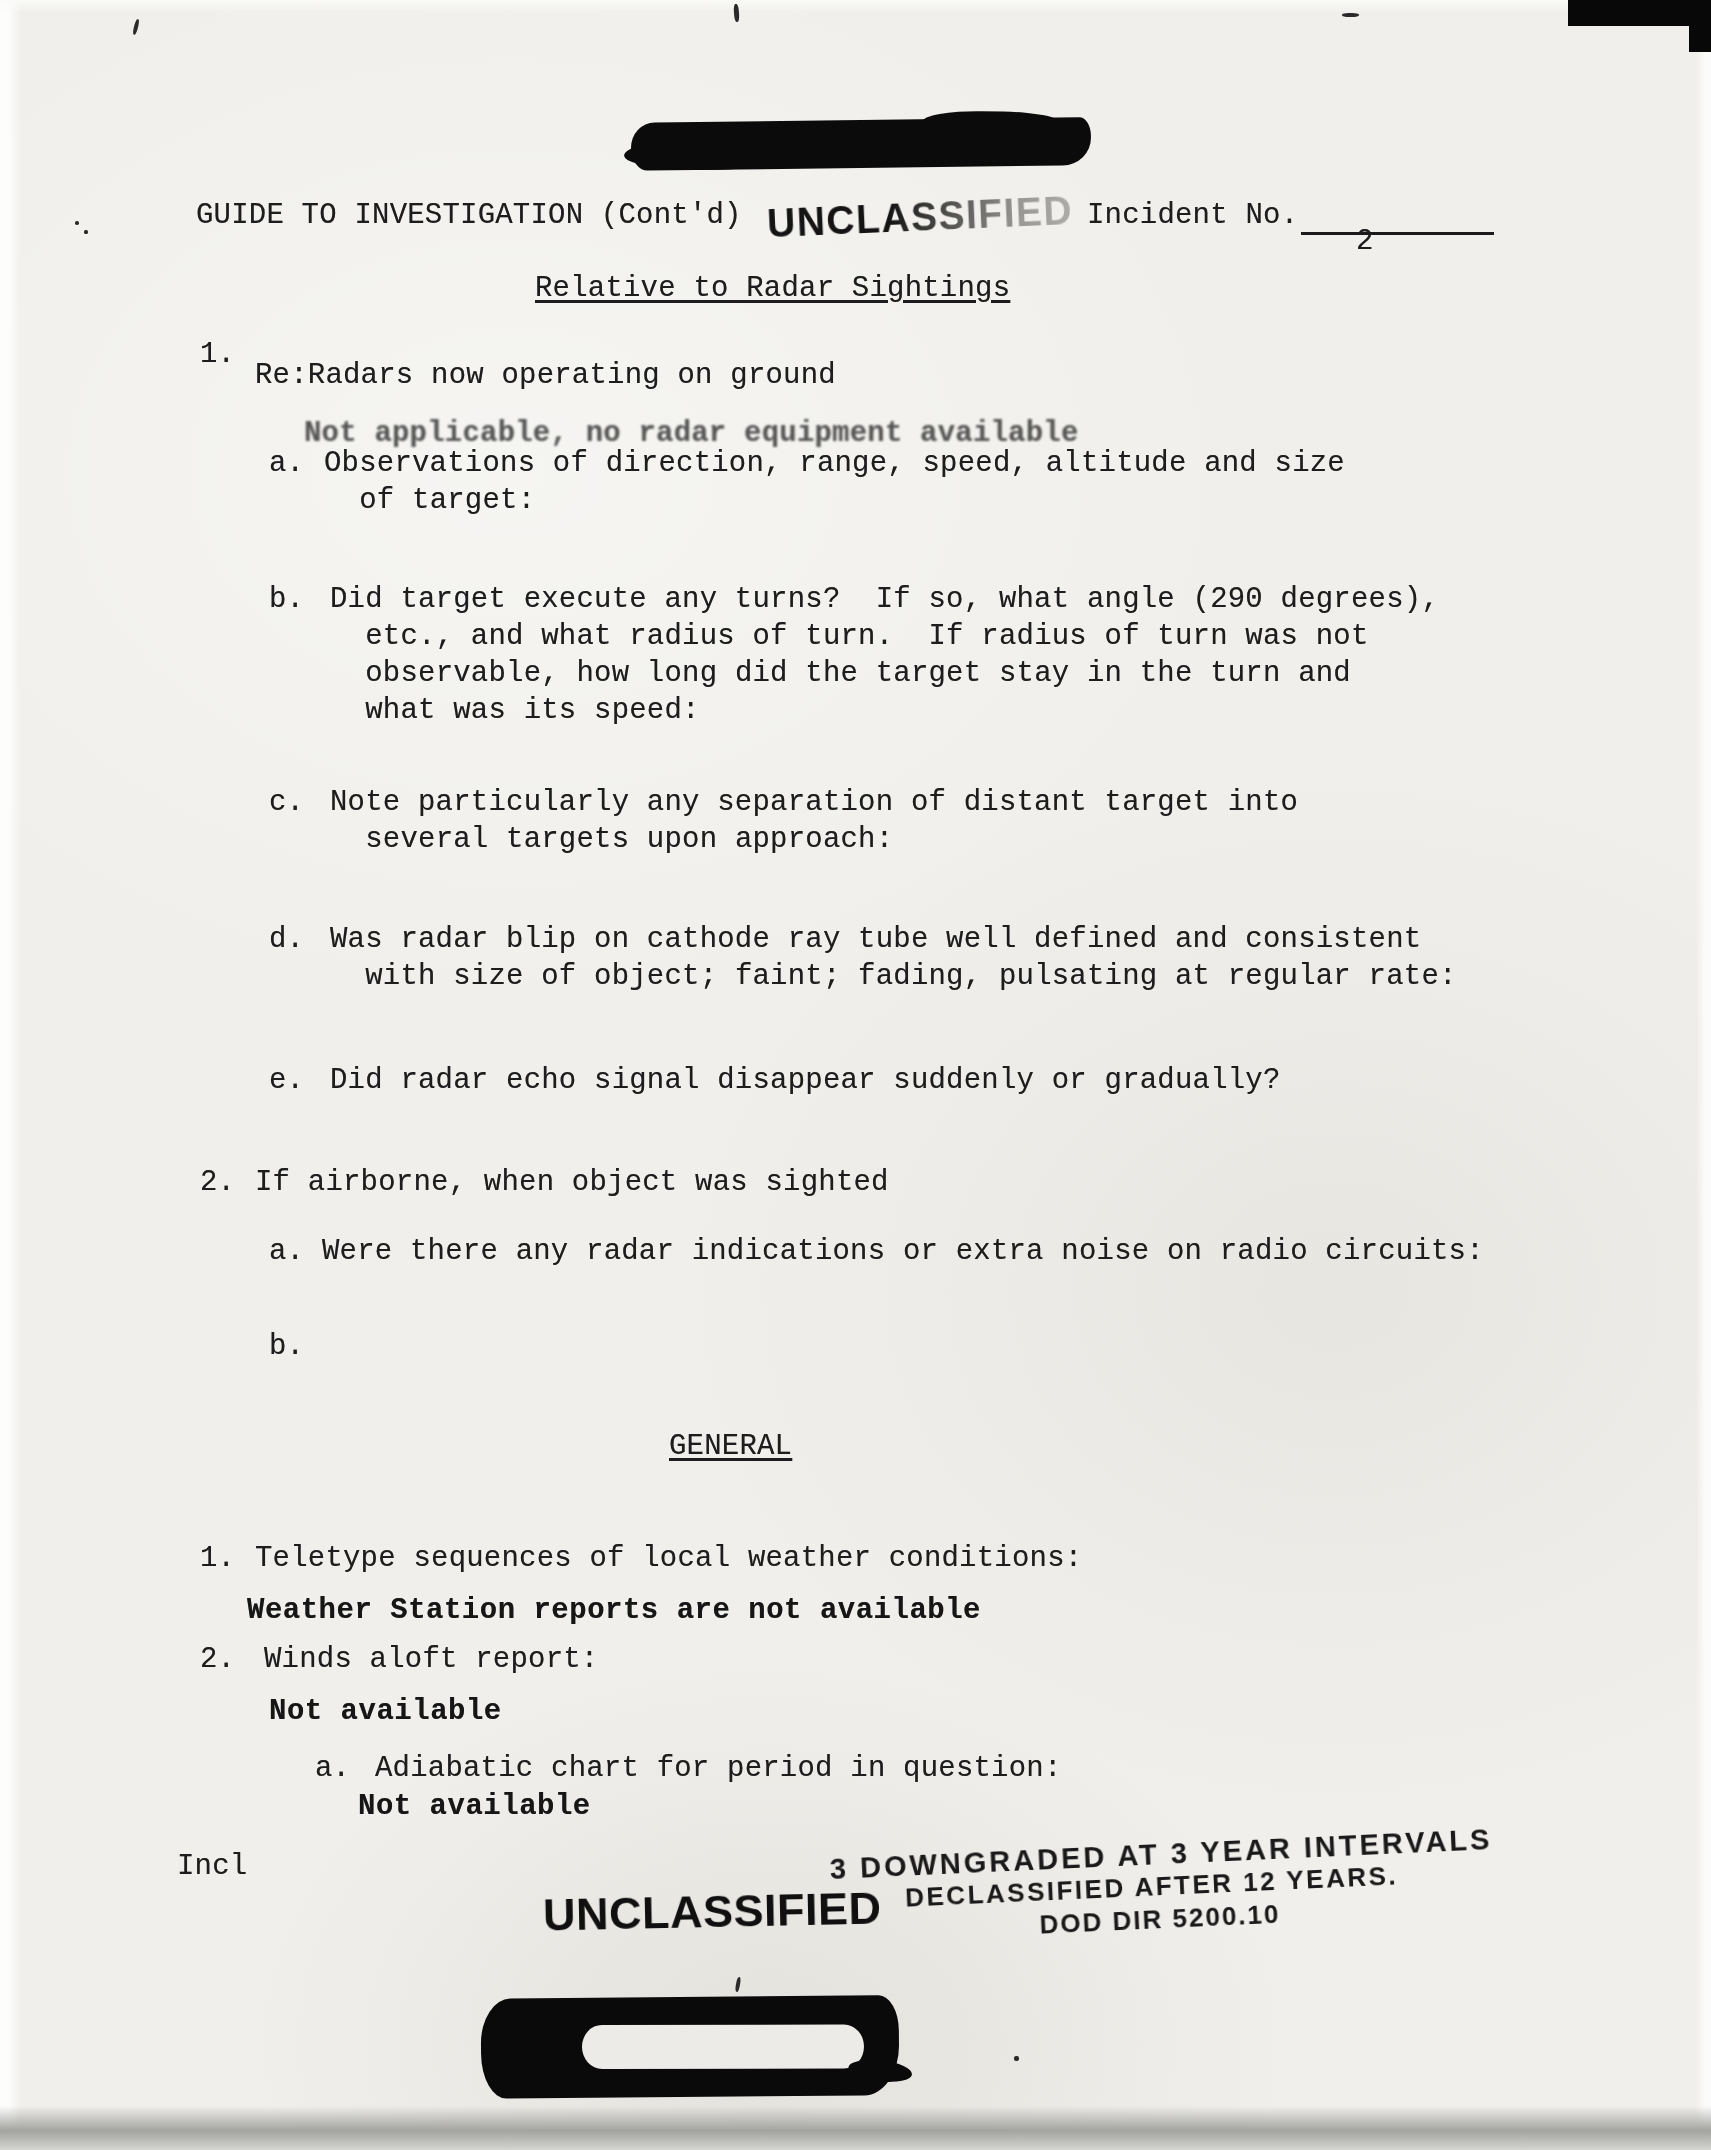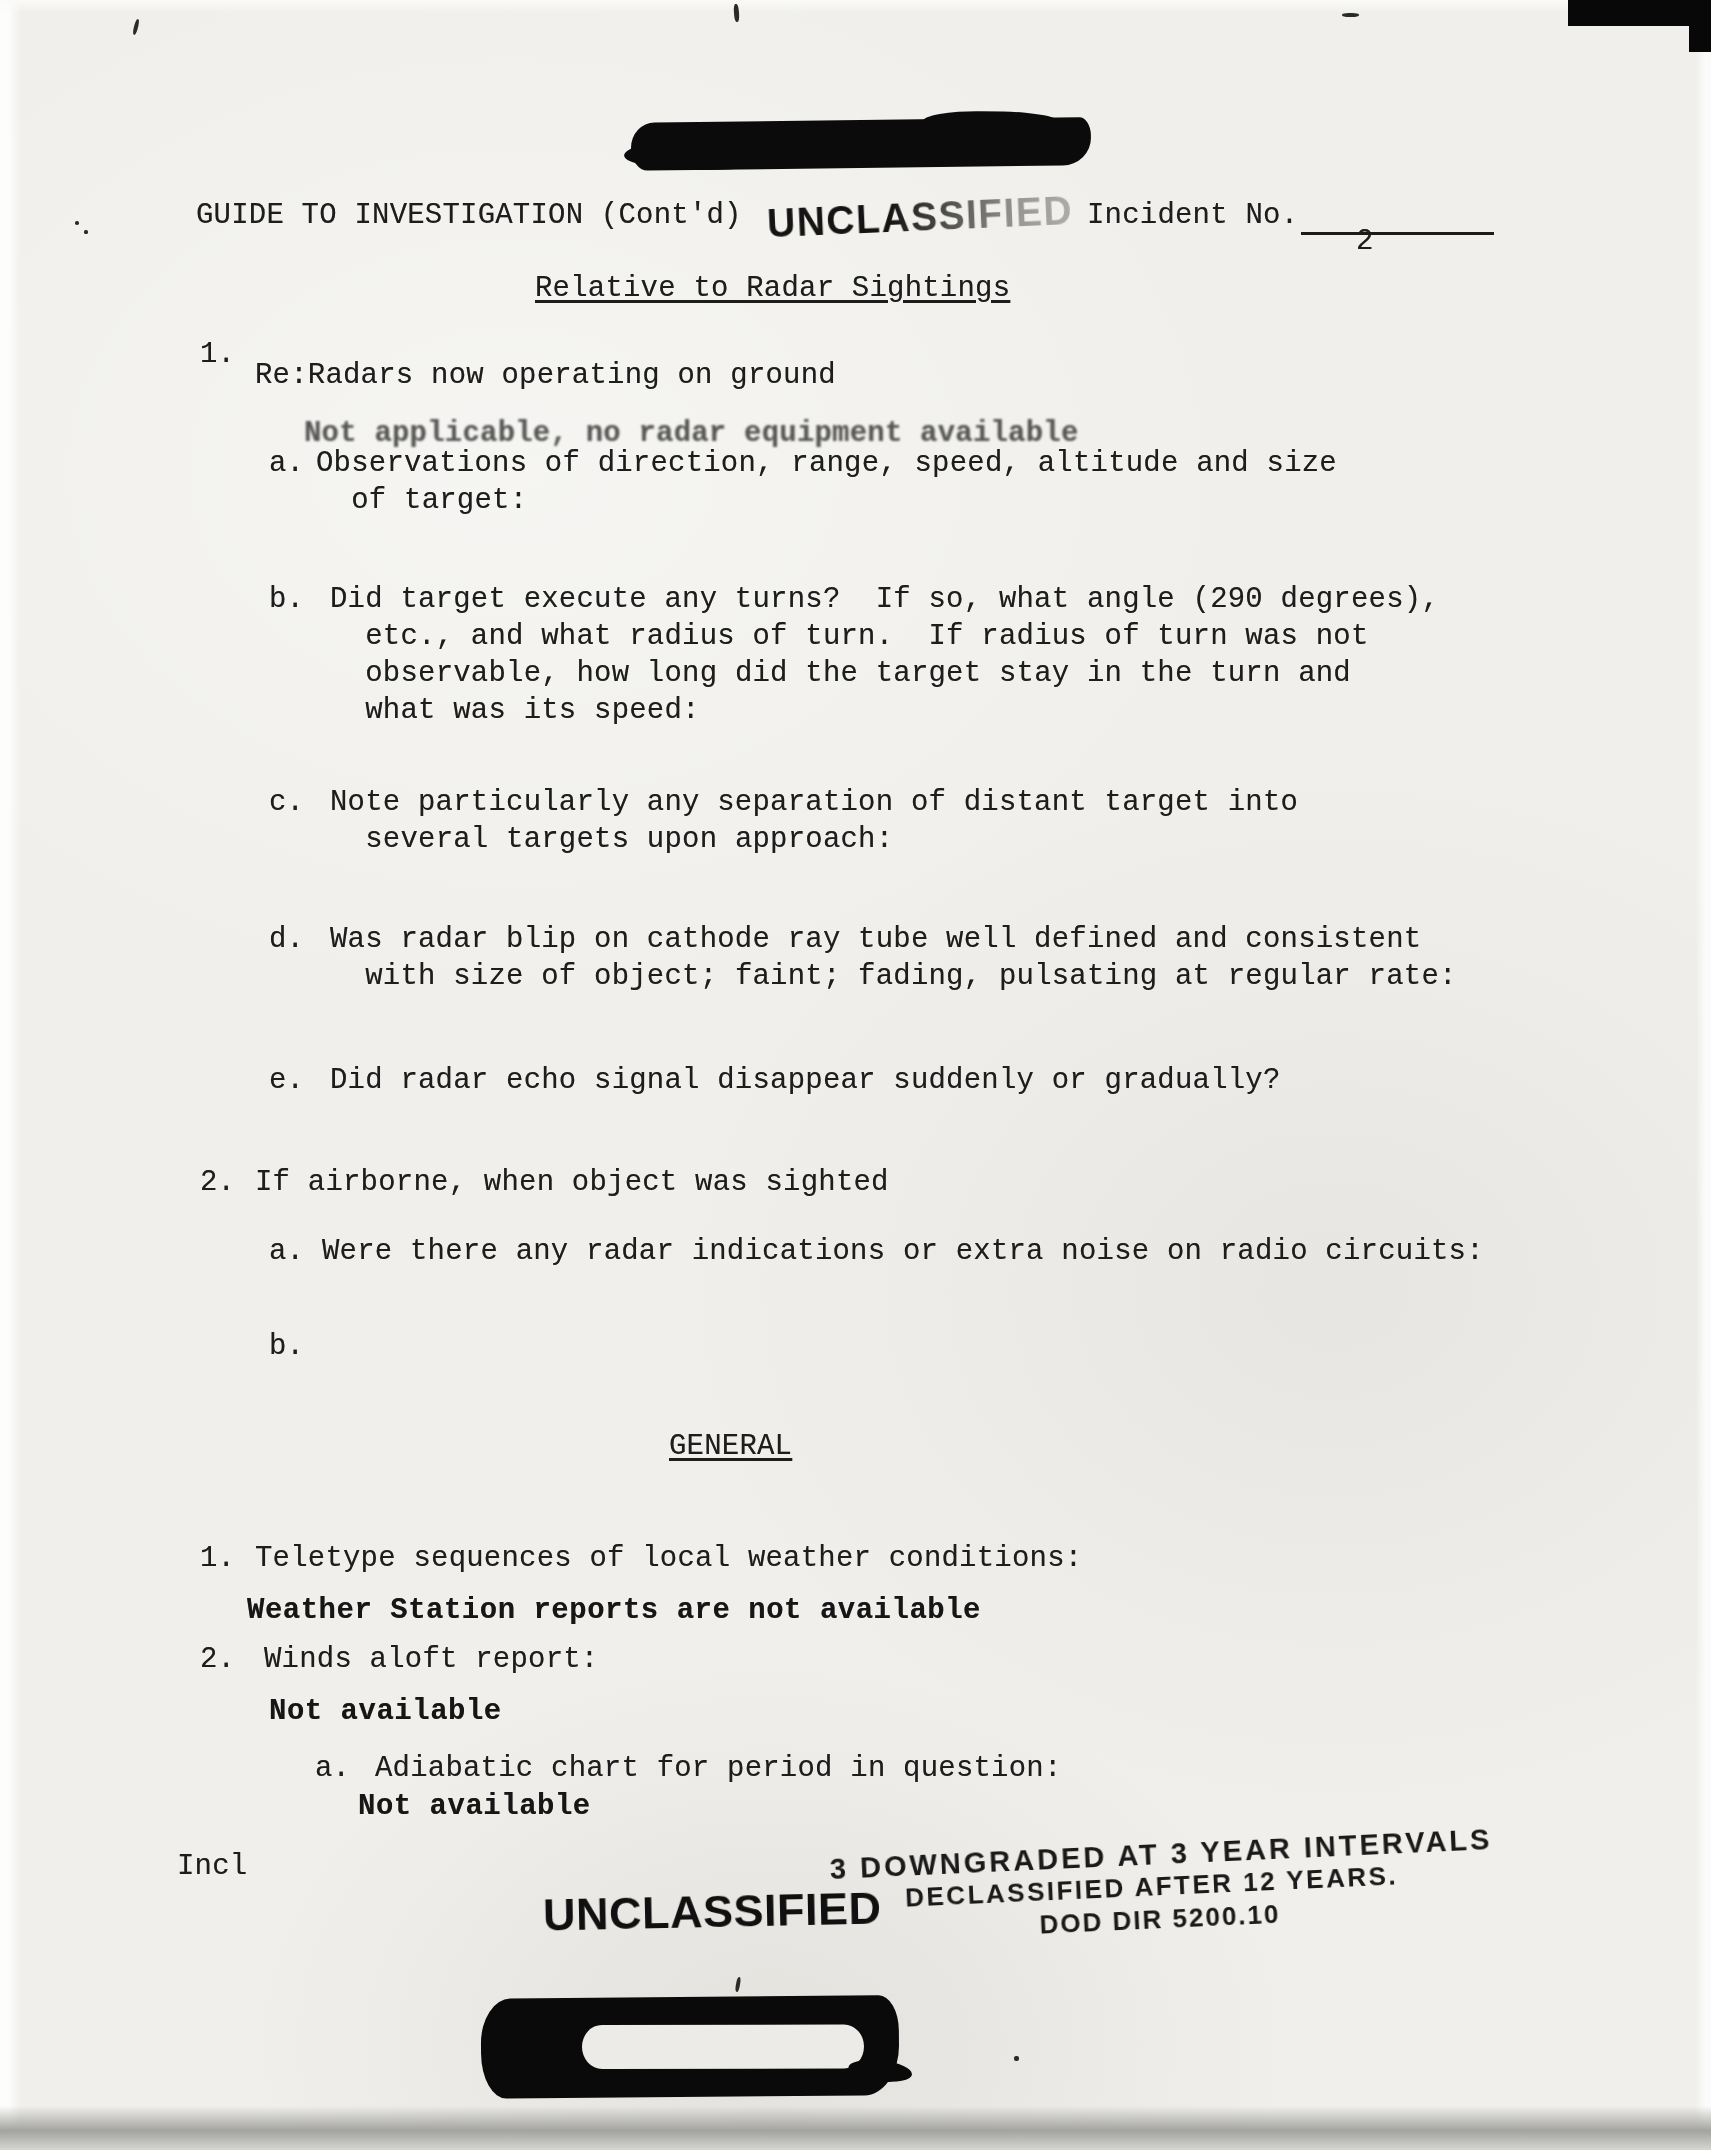--- a/index.html
+++ b/index.html
@@ -145,21 +145,21 @@
   <div class="hline" style="left:1301px; top:232px; width:193px;"></div>
   <div class="t" style="left:1356px; top:223px;">2</div>
   <div class="t u" style="left:535px; top:270px;text-align:right;">Relative to Radar Sightings</div>
 
   <div class="t" style="left:200px; top:336px;">1.</div>
   <div class="t" style="left:255px; top:332px;margin-top:25px;">Re:Radars now operating on ground</div>
 
   <div class="t faded-stamp" style="left:304px; top:415px;">Not applicable, no radar equipment available</div>
 
   <div class="t" style="left:269px; top:445px;">a.</div>
-  <div class="t" style="left:316px; top:445px;font-family:Liberation Mono, monospace;">Observations of direction, range, speed, altitude and size
+  <div class="t" style="left:324px; top:445px;font-family:Liberation Mono, monospace;">Observations of direction, range, speed, altitude and size
   of target:</div>
 
   <div class="t" style="left:269px; top:581px;">b.</div>
   <div class="t" style="left:330px; top:581px;">Did target execute any turns?  If so, what angle (290 degrees),
   etc., and what radius of turn.  If radius of turn was not
   observable, how long did the target stay in the turn and
   what was its speed:</div>
 
   <div class="t" style="left:269px; top:784px;">c.</div>
   <div class="t" style="left:330px; top:784px;">Note particularly any separation of distant target into

